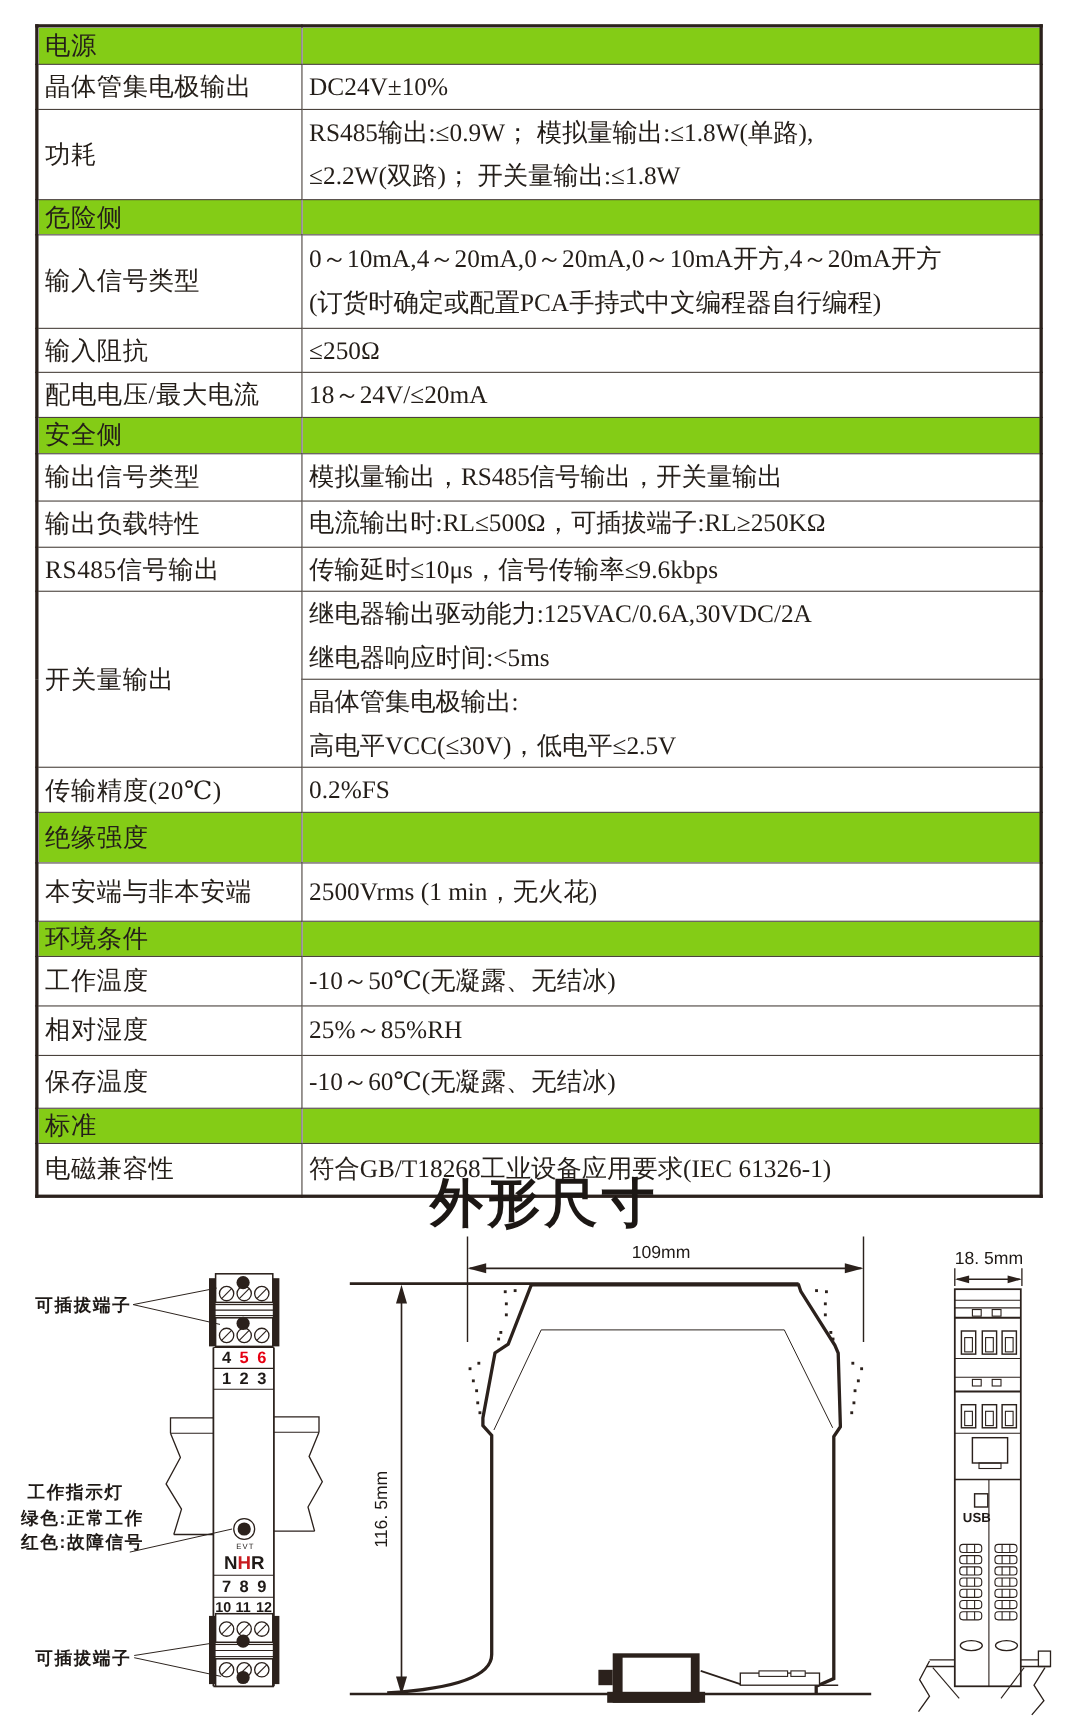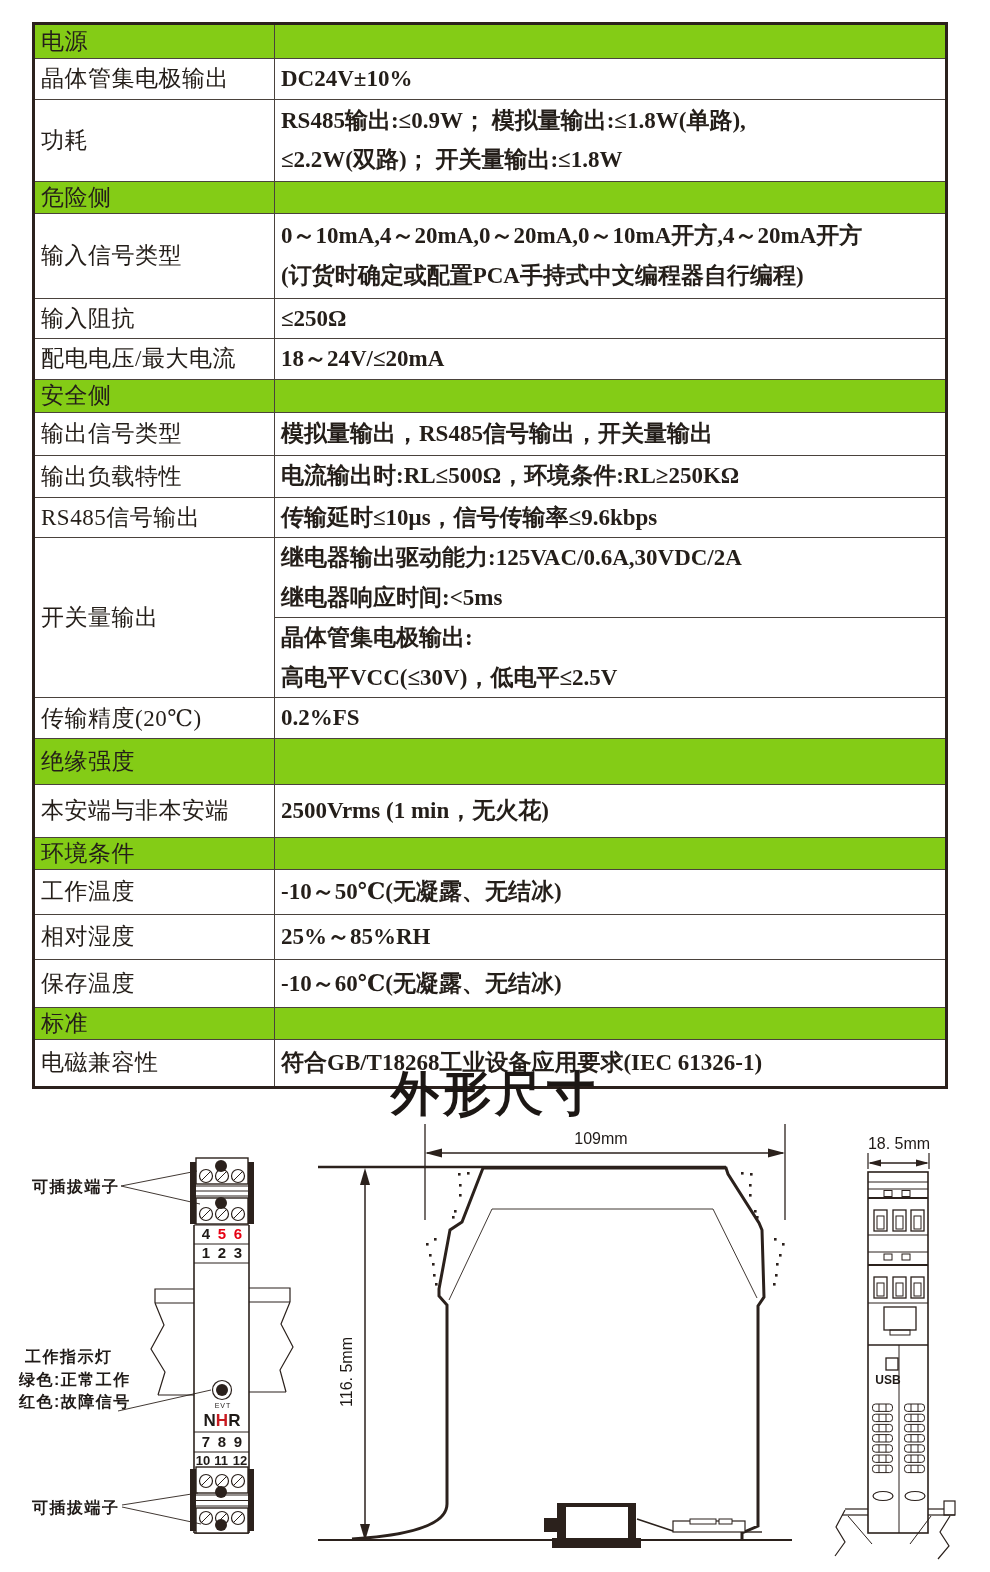--- a/index.html
+++ b/index.html
@@ -9,21 +9,21 @@
   
   table.spec{position:absolute;left:32px;top:22px;width:916px;
     border-collapse:collapse;table-layout:fixed;
     border:3px solid #2b211c;
     font-family:"Liberation Serif","DejaVu Serif",serif;
     font-size:23px;color:#241e19;}
   table.spec td{border:1px solid #4a423c;padding:0 6px;vertical-align:middle;
     overflow:hidden;}
   table.spec tr.sec td{background:#84cc16;}
   td.lbl{letter-spacing:.5px;}
-  td.val{padding-left:10px;white-space:pre-line;line-height:1.72;font-weight:bold;}
+  td.val{padding-left:10px;white-space:pre-line;line-height:1.72;}
   td.vtop{vertical-align:top;padding-top:5px;margin-top:10px;}
 
   
   .dim-title{position:absolute;left:0;top:1062px;width:990px;text-align:center;
     font-size:48px;font-weight:bold;letter-spacing:4px;color:#1c1714;}
   svg text{font-family:"Liberation Sans","DejaVu Sans",sans-serif;fill:#1f1a17;}
   .cn-label{font-size:16px;font-weight:bold;letter-spacing:1.5px;}
   .dim-text{font-size:16px;}
   .num{font-size:15px;font-weight:bold;}
   .num-sm{font-size:13px;font-weight:bold;}
@@ -78,21 +78,21 @@
   <tr class="sec" style="height:33px">
         <td class="lbl">安全侧</td>
         <td></td>
       </tr>
   <tr style="height:43px">
         <td class="lbl">输出信号类型</td>
         <td class="val">模拟量输出，RS485信号输出，开关量输出</td>
       </tr>
   <tr style="height:42px">
         <td class="lbl">输出负载特性</td>
-        <td class="val">电流输出时:RL≤500Ω，环境条件:RL≥250KΩ</td>
+        <td class="val">电流输出时:RL≤500Ω，可插拔端子:RL≥250KΩ</td>
       </tr>
   <tr style="height:40px">
         <td class="lbl">RS485信号输出</td>
         <td class="val">传输延时≤10μs，信号传输率≤9.6kbps</td>
       </tr>
   <tr style="height:78px">
         <td class="lbl vtop" rowspan="2">开关量输出</td>
         <td class="val">继电器输出驱动能力:125VAC/0.6A,30VDC/2A
 继电器响应时间:&lt;5ms</td>
       </tr>

